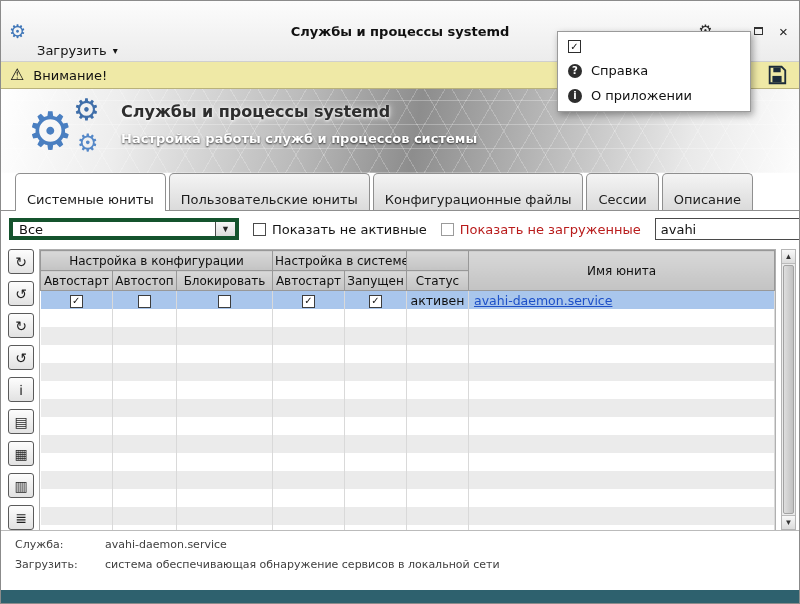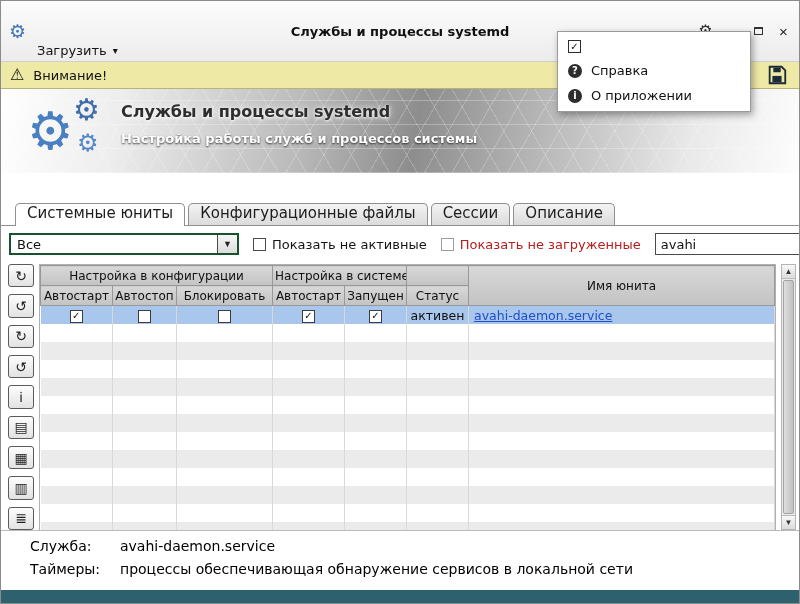--- a/index.html
+++ b/index.html
@@ -54,27 +54,27 @@
   .logo .g2{left:46px;top:2px;font-size:30px;color:#3f6ea9;}
   .logo .g3{left:50px;top:38px;font-size:24px;color:#5588c8;}
   .banner-text{position:relative;margin-left:120px;padding-top:13px;z-index:1;}
   .banner-title{font-size:16px;font-weight:bold;color:#2e2e2e;
     text-shadow:0 1px 3px rgba(255,255,255,.95),0 0 7px rgba(255,255,255,.85);}
   .banner-sub{margin-top:10px;font-size:13px;font-weight:bold;color:#fff;text-shadow:0 1px 2px rgba(0,0,0,.75);}
 
   
   .tabs{flex:0 0 27px;display:flex;align-items:flex-end;gap:3px;padding:0 0 0 14px;background:#fff;
     border-bottom:1px solid #8f8f8f;}
-  .tab{padding:0 11px 3px;border:1px solid #8f8f8f;border-bottom:none;border-radius:5px 5px 0 0;
-    background:linear-gradient(#f4f4f4,#dbdbdb);font-size:15px;color:#1c1c1c;white-space:nowrap;margin-top:30px;}
+  .tab{padding:18px 11px 3px;border:1px solid #8f8f8f;border-bottom:none;border-radius:5px 5px 0 0;
+    background:linear-gradient(#f4f4f4,#dbdbdb);font-size:13px;color:#1c1c1c;white-space:nowrap;}
   .tab.active{background:#fff;padding-bottom:4px;margin-bottom:-1px;}
 
   
   .filters{flex:0 0 30px;display:flex;align-items:center;gap:14px;padding:3px 8px;background:#fff;}
-  .combo{width:230px;flex:0 0 230px;height:22px;border:2px solid #14532d;display:flex;align-items:center;
+  .combo{width:230px;flex:0 0 230px;height:22px;border:4px solid #14532d;display:flex;align-items:center;
     background:#fff;box-sizing:border-box;}
   .combo-value{flex:1;padding-left:6px;font-size:13px;color:#111;}
   .combo-btn{width:20px;align-self:stretch;border:none;border-left:1px solid #4a4a4a;
     background:linear-gradient(#f7f7f7,#dcdcdc);display:flex;align-items:center;justify-content:center;
     font-size:9px;color:#222;padding:0;}
   .chk{display:flex;align-items:center;gap:6px;font-size:13px;color:#141414;white-space:nowrap;}
   .chk-box{width:13px;height:13px;border:1px solid #4a4a4a;background:#fff;box-sizing:border-box;flex:0 0 13px;}
   .chk.disabled{color:#b91c1c;}
   .chk.disabled .chk-box{border-color:#9b9b9b;}
   .search{margin-left:auto;width:202px;height:22px;border:1px solid #4a4a4a;
@@ -100,21 +100,21 @@
     align-items:center;justify-content:center;font-size:10px;line-height:1;color:#111;vertical-align:middle;}
   .name-cell a{color:var(--link,#1d50c8);text-decoration:underline;padding-left:3px;font-size:12.5px;}
   .status-cell{color:#101010;}
   .scrollbar{flex:0 0 15px;display:flex;flex-direction:column;background:#ececec;border:1px solid #b5b5b5;box-sizing:border-box;}
   .scroll-btn{height:14px;flex:0 0 14px;display:flex;align-items:center;justify-content:center;font-size:8px;
     color:#333;background:linear-gradient(#f8f8f8,#dcdcdc);border:none;border-bottom:1px solid #bbb;padding:0;}
   .scroll-btn.down{border-bottom:none;border-top:1px solid #bbb;}
   .scroll-thumb{flex:1;margin:1px;background:linear-gradient(90deg,#dedede,#c1c1c1);border:1px solid #a3a3a3;border-radius:2px;}
 
   
-  .details{flex:0 0 52px;padding:7px 0 0 29px;background:#fff;font-size:14px;color:#000000;}
+  .details{flex:0 0 52px;padding:7px 0 0 14px;background:#fff;font-size:11px;color:#404040;}
   .detail-row{display:flex;margin-bottom:7px;}
   .detail-label{width:90px;flex:0 0 90px;}
   .statusbar{flex:0 0 13px;background:var(--status-bar,#2e616e);}
 </style>
 </head>
 <body>
 
 <div class="window">
 
   <div class="titlebar">
@@ -181,20 +181,21 @@
       <span class="g3">⚙</span>
     </div>
     <div class="banner-text">
       <div class="banner-title">Службы и процессы systemd</div>
       <div class="banner-sub">Настройка работы служб и процессов системы</div>
     </div>
   </div>
 
   <div class="tabs">
     <div class="tab active">Системные юниты</div>
+    <div class="tab">Пользовательские юниты</div>
     <div class="tab">Конфигурационные файлы</div>
     <div class="tab">Сессии</div>
     <div class="tab">Описание</div>
   </div>
 
   <div class="filters">
     <div class="combo">
       <span class="combo-value">Все</span>
       <button class="combo-btn">
         <span>▼</span>
@@ -428,19 +429,19 @@
         </button>
     </div>
   </div>
 
   <div class="details">
     <div class="detail-row">
       <span class="detail-label">Служба:</span>
       <span>avahi-daemon.service</span>
     </div>
     <div class="detail-row">
-      <span class="detail-label">Таймеры:</span>
-      <span>процессы обеспечивающая обнаружение сервисов в локальной сети</span>
+      <span class="detail-label">Загрузить:</span>
+      <span>система обеспечивающая обнаружение сервисов в локальной сети</span>
     </div>
   </div>
 
   <div class="statusbar"></div>
 </div>
 
 </body></html>

